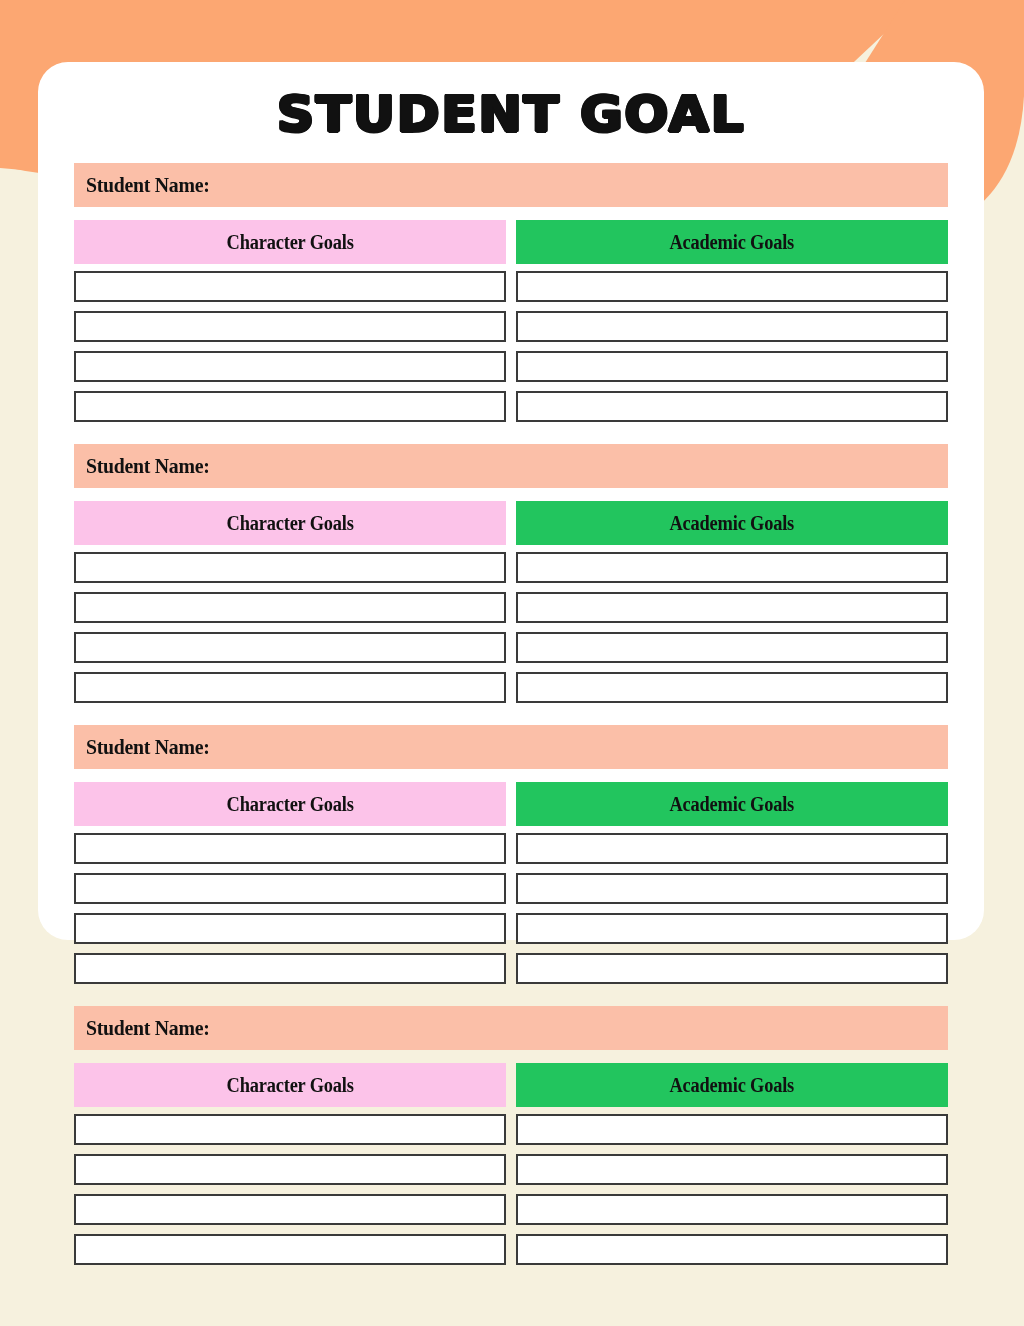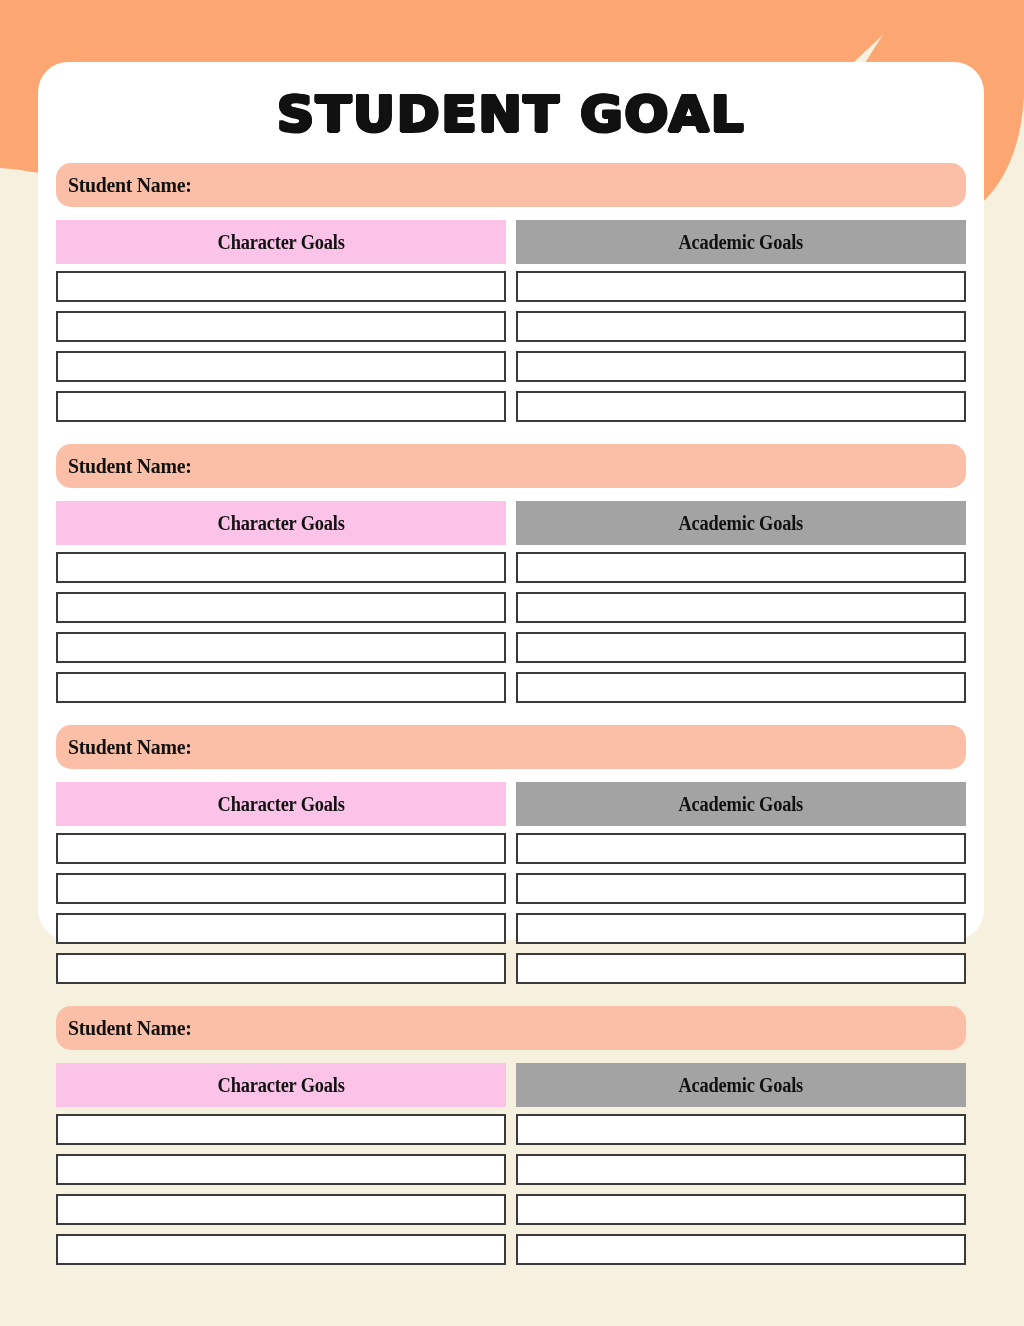--- a/index.html
+++ b/index.html
@@ -28,21 +28,21 @@
   
   #sheet {
     position:absolute;
     left:38px;
     top:62px;
     width:946px;
     height:878px;
     background:#FFFFFF;
     border-radius:30px;
     z-index:1;
-    padding:0 18px;
+    padding:0 36px;
   }
 
   
   .doc-title {
     text-align:center;
     font-family:"DejaVu Sans", sans-serif;
     font-weight:bold;
     font-size:49px;
     line-height:1;
     letter-spacing:1.5px;
@@ -57,21 +57,20 @@
   
   .student-section { margin-bottom:22px; }
 
   .name-bar {
     height:44px;
     background:#FBBFA8;
     display:flex;
     align-items:center;
     padding-left:12px;
     margin-bottom:13px;
-    border-radius:15px;
   }
 
   .name-label {
     font-family:"Liberation Serif", serif;
     font-weight:bold;
     font-size:22px;
     color:#111111;
     letter-spacing:-0.3px;
     transform:scaleX(0.9);
     transform-origin:left center;
@@ -92,21 +91,21 @@
     font-family:"Liberation Serif", serif;
     font-weight:bold;
     font-size:20px;
     color:#111111;
     letter-spacing:-0.2px;
     margin-bottom:7px;
   }
   .col-header > span { transform:scaleX(0.92); display:inline-block; }
 
   .col-header.character { background:#FCC3E9; }
-  .col-header.academic  { background:#a3a3a3;justify-content:center; }
+  .col-header.academic  { background:#22c55e;justify-content:center; }
 
   .goal-line {
     height:31px;
     border:2px solid #3A3A3A;
     background:#FFFFFF;
     margin-bottom:9px;
     width:100%;
   }
   .goal-line:last-child { margin-bottom:0; }
 </style>

